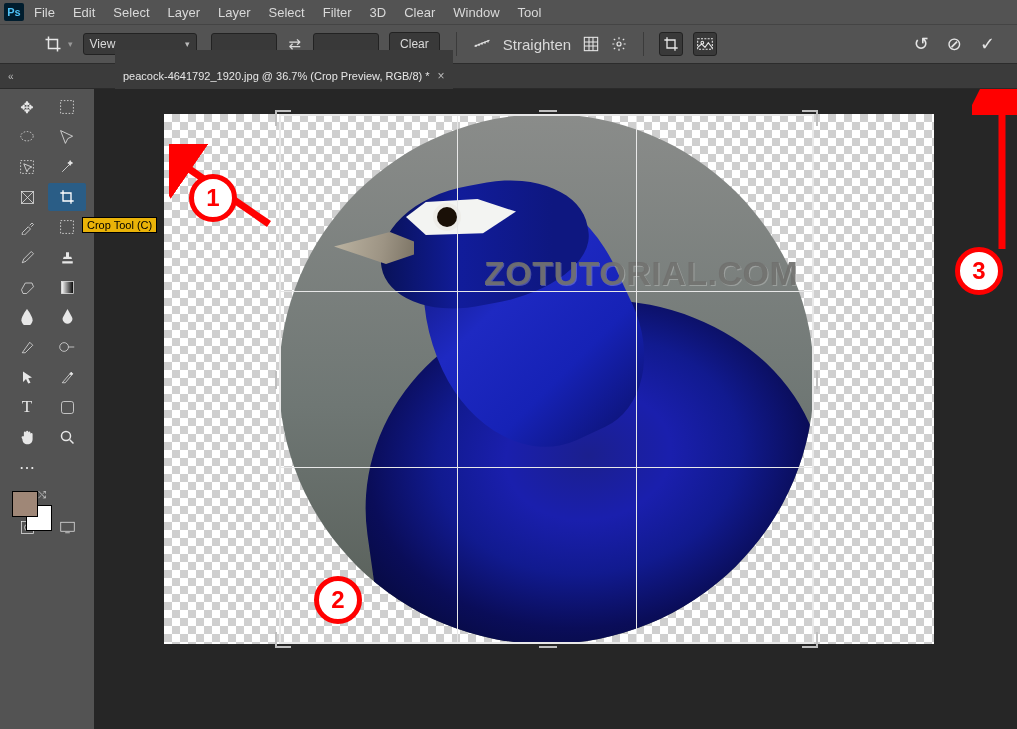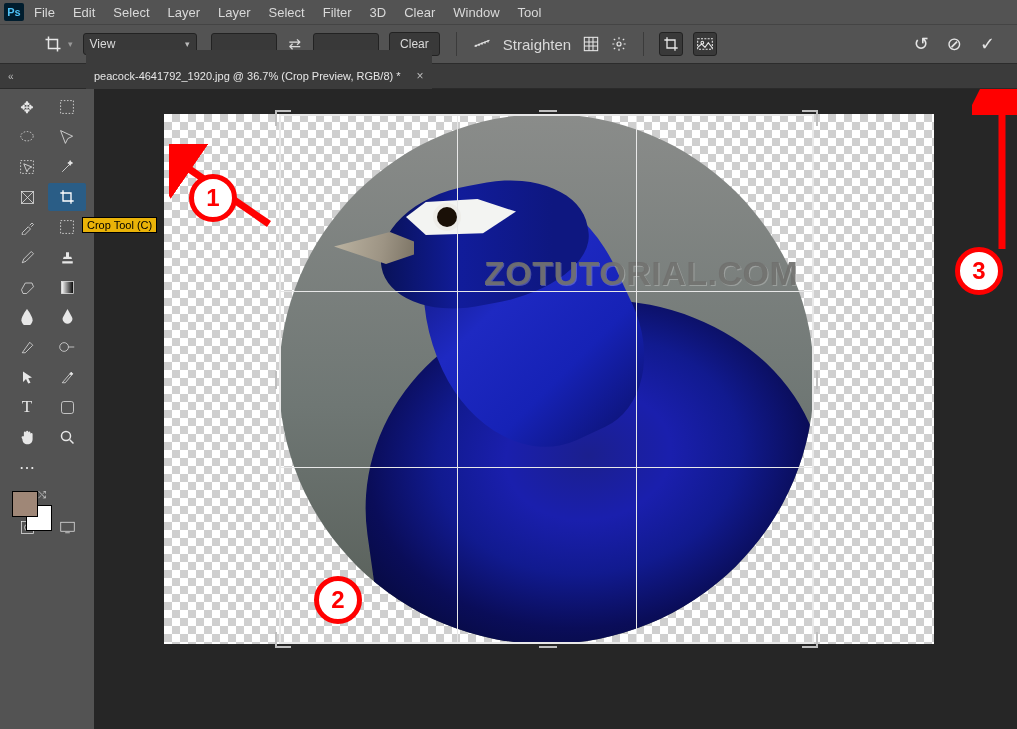--- a/index.html
+++ b/index.html
@@ -19,21 +19,21 @@
   #optionsBar .swap { margin:0 8px; font-size:15px;}
   #optionsBar .btn { height:22px; padding:0 10px; background:#393939; border:1px solid #222; border-radius:3px; display:flex; align-items:center; margin:0 6px;}
   #optionsBar .icon-btn { width:22px; height:22px; background:#393939; border:1px solid #222; border-radius:3px; display:flex; align-items:center; justify-content:center; margin:0 5px; font-size:14px; color:#e0e0e0;}
   #optionsBar .divider { width:1px; height:24px; background:#3b3b3b; margin:0 10px;}
   #optionsBar .plain-icon { margin:0 6px; font-size:15px; display:flex; align-items:center;}
   #optionsBar .right-cluster { margin-left:auto; display:flex; gap:18px; font-size:18px; color:#e5e5e5; padding-right:12px;}
 
   
   #tabRow { height:24px; background:#3b3b3b; display:flex; align-items:center; padding-left:86px; font-size:11px; border-bottom:1px solid #2a2a2a;}
   #tabRow .collapse-caret { position:absolute; left:8px; font-size:10px; color:#bbb;}
-  #tabRow .tab { background:#3b3b3b; color:#e6e6e6; padding:19px 8px; display:flex; align-items:center; gap:16px;}
+  #tabRow .tab { background:#3b3b3b; color:#e6e6e6; padding:19px 8px; display:flex; align-items:center; gap:8px;margin-left:29px;}
   #tabRow .tab .close { color:#bbb; font-size:12px;}
 
   
   #workspace { flex:1; display:flex; }
   #toolbar { width:78px; background:#535353; display:grid; grid-template-columns:1fr 1fr; grid-auto-rows:28px; gap:2px; padding:4px 8px 0 8px; position:relative;}
   #toolbar .t { display:flex; align-items:center; justify-content:center; font-size:16px; color:#e7e7e7; cursor:default; border-radius:2px;}
   #toolbar .t.sel { background:#2a5d86;}
   #toolbar .swatches { grid-column:1 / span 2; height:44px; margin-top:6px; position:relative;}
   #toolbar .swatches .fg { position:absolute; left:4px; top:2px; width:24px; height:24px; background:#9f8777; border:1px solid #000;}
   #toolbar .swatches .bg { position:absolute; left:18px; top:16px; width:24px; height:24px; background:#fff; border:1px solid #000;}

